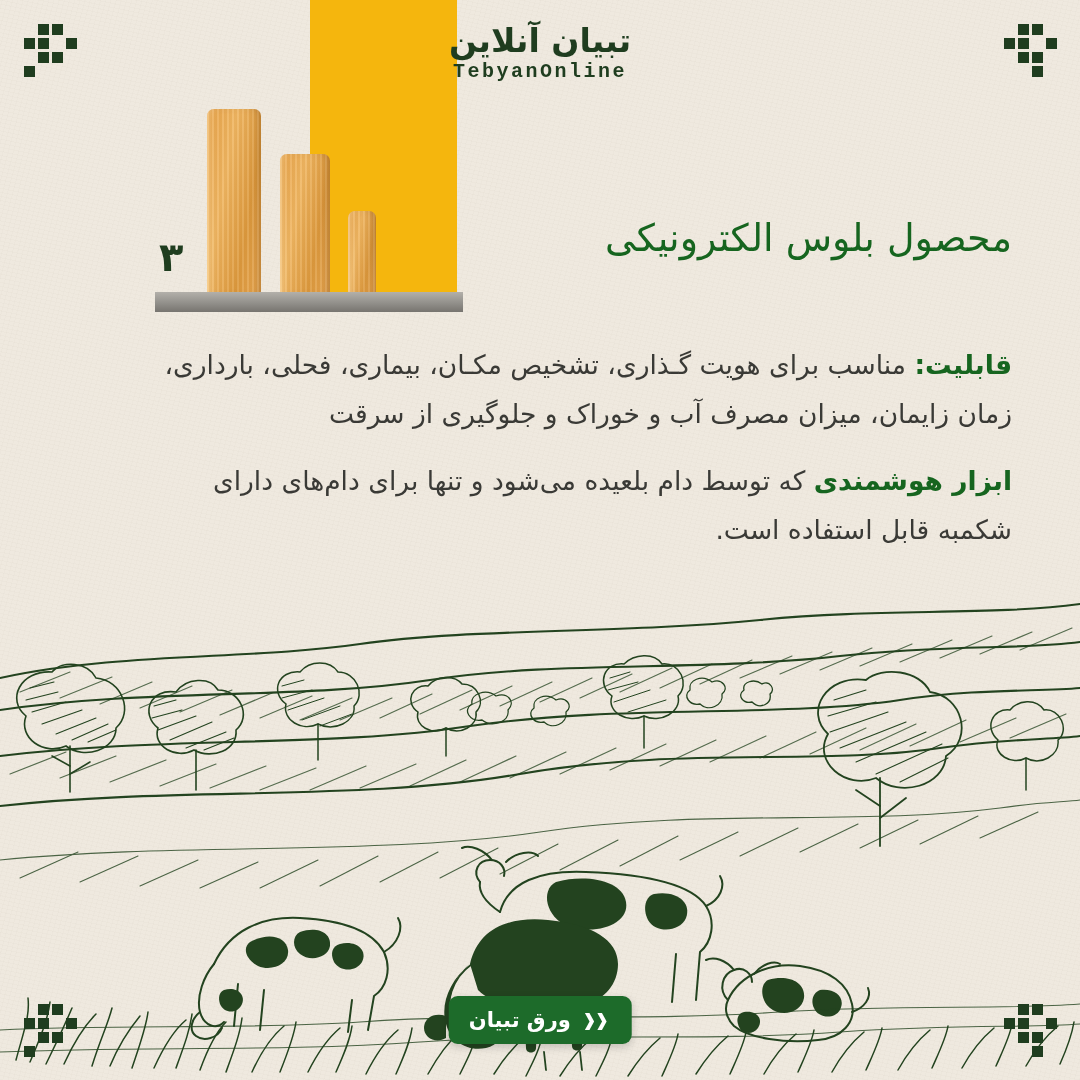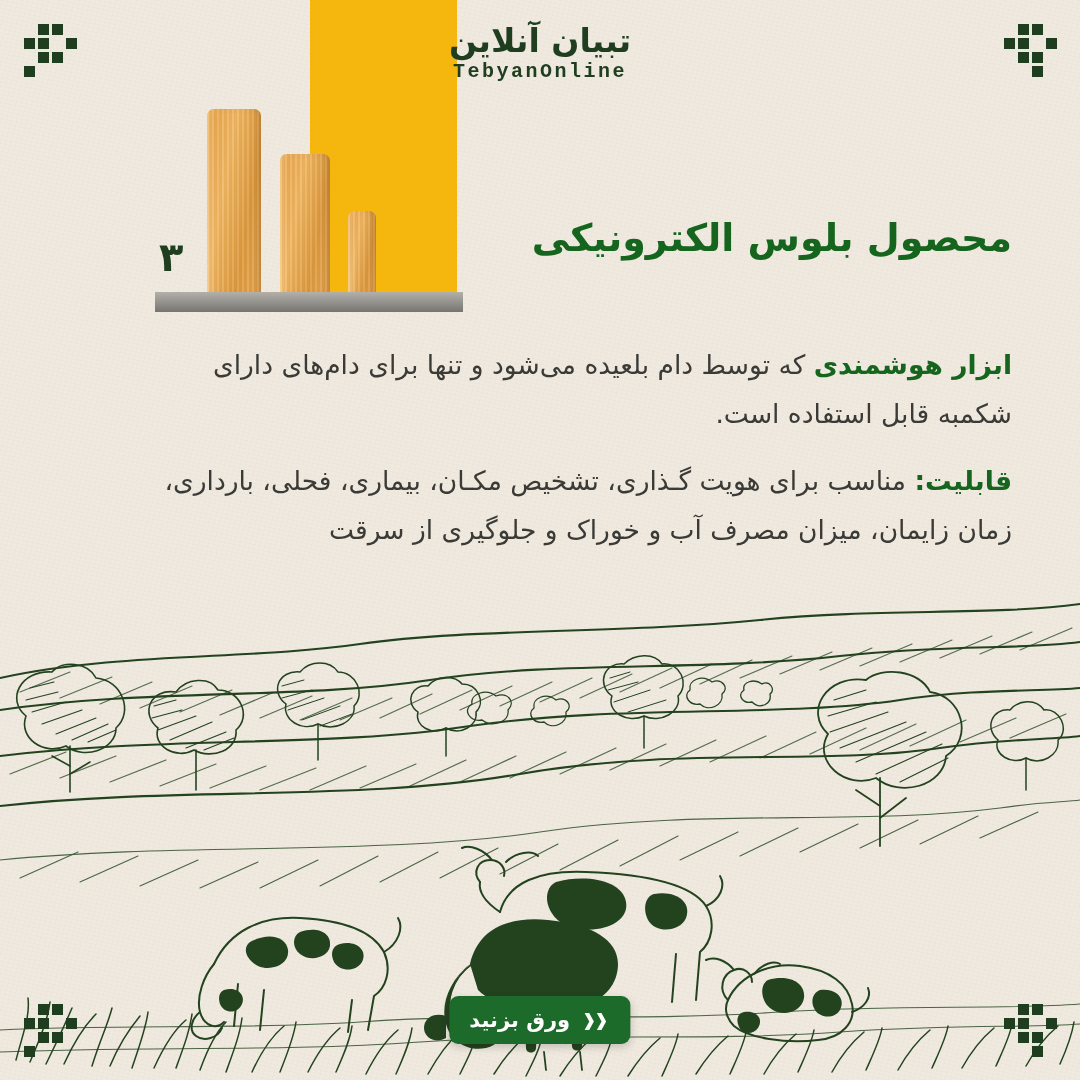--- a/index.html
+++ b/index.html
@@ -136,21 +136,21 @@
   }
 
   
   .headline {
     position: absolute;
     top: 212px;
     right: 68px;
     width: 560px;
     text-align: right;
     font-size: 38px;
-    font-weight: bold;
+    font-weight: normal;
     color: #16651f;
     line-height: 1.4;
     z-index: 6;
   }
 
   
   .body-text {
     position: absolute;
     top: 340px;
     right: 68px;
@@ -262,24 +262,24 @@
 
   <div class="logo">
     <div class="logo-fa">تبیان آنلاین</div>
     <div class="logo-en">TebyanOnline</div>
   </div>
 
   <div class="headline">محصول بلوس الکترونیکی</div>
 
   <div class="body-text">
     <p>
-      <span class="lead">ابزار هوشمندی</span><span> که توسط دام بلعیده می‌شود و تنها برای دام‌های دارای شکمبه قابل استفاده است.</span>
+      <span class="label">قابلیت:</span><span> مناسب برای هویت گـذاری، تشخیص مکـان، بیماری، فحلی، بارداری، زمان زایمان، میزان مصرف آب و خوراک و جلوگیری از سرقت</span>
     </p>
     <p>
-      <span class="label">قابلیت:</span><span> مناسب برای هویت گـذاری، تشخیص مکـان، بیماری، فحلی، بارداری، زمان زایمان، میزان مصرف آب و خوراک و جلوگیری از سرقت</span>
+      <span class="lead">ابزار هوشمندی</span><span> که توسط دام بلعیده می‌شود و تنها برای دام‌های دارای شکمبه قابل استفاده است.</span>
     </p>
   </div>
 
   <div class="scene">
     <svg viewBox="0 0 1080 520" xmlns="http://www.w3.org/2000/svg" aria-hidden="true">
       <g stroke="#23431f" fill="none" stroke-width="2.1" stroke-linecap="round">
 
         <path d="M0 118 C 120 92, 250 100, 360 84 C 470 68, 620 74, 760 60 C 880 48, 990 56, 1080 44"></path>
         <path d="M0 150 C 150 128, 300 140, 430 120 C 560 100, 700 112, 840 96 C 950 84, 1020 90, 1080 82"></path>
         <path d="M0 196 C 160 176, 330 188, 470 166 C 620 144, 780 158, 900 140 C 980 128, 1040 132, 1080 128"></path>
@@ -528,16 +528,16 @@
         <g stroke-width="1.1" opacity=".8">
           <path d="M0 470 C 120 464, 240 470, 360 462 C 500 452, 640 462, 780 452 C 900 444, 1000 450, 1080 444"></path>
           <path d="M0 492 C 140 486, 280 492, 420 482 C 560 472, 700 482, 840 472 C 960 464, 1030 468, 1080 464"></path>
         </g>
       </g>
     </svg>
   </div>
 
   <button class="swipe-btn">
     <span class="chevs">❰❰</span>
-    <span>ورق بزنید</span>
+    <span>ورق تبیان</span>
   </button>
 
 </div>
 
 </body></html>

